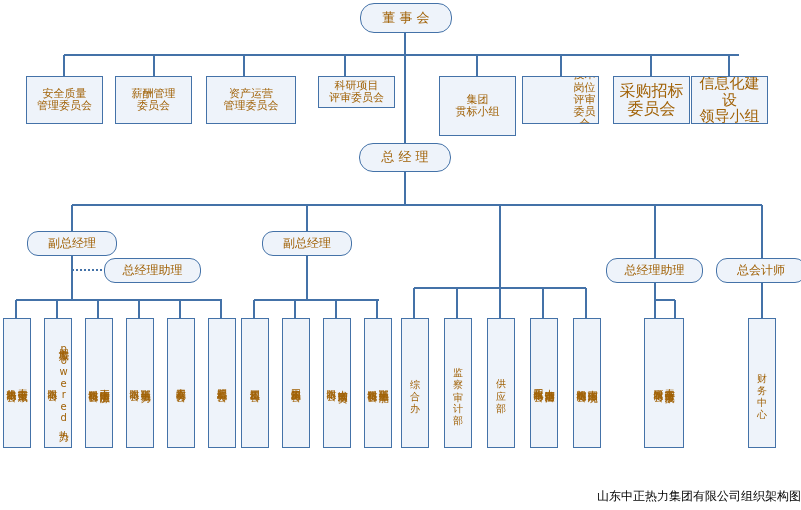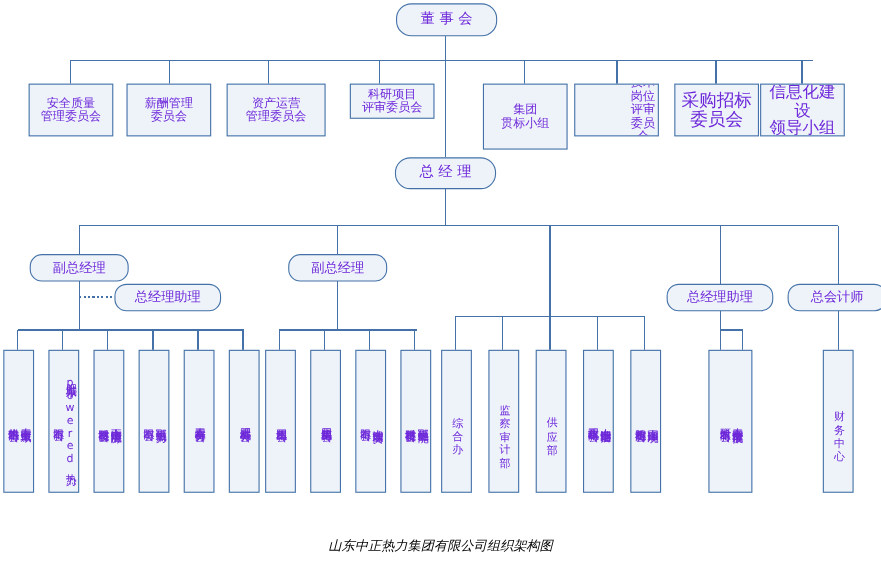--- a/index.html
+++ b/index.html
@@ -23,21 +23,21 @@
     top: 0;
     width: 801px;
     height: 510px;
     pointer-events: none;
   }
   .node {
     position: absolute;
     box-sizing: border-box;
     border: 1px solid #4472a8;
     background: #eef3fa;
-    color: #6d28d9;
+    color: #a16207;
     display: flex;
     align-items: center;
     justify-content: center;
     text-align: center;
     line-height: 1.12;
     overflow: hidden;
   }
   .node.rounded {
     border-radius: 11px;
   }
@@ -55,24 +55,23 @@
     text-orientation: upright;
     letter-spacing: 0.5px;
   }
   .node.vert .node-text {
     white-space: pre-line;
     padding: 2px 0;
   }
   .caption {
     position: absolute;
     width: 801px;
-    text-align: center;
+    text-align: right;
     color: #000000;
     font-size: 12px;
-    font-style: italic;
   }
 </style>
 </head>
 <body>
 
 <div id="chart">
 
   <svg class="lines" viewBox="0 0 801 510">
     <g stroke="#4472a8" stroke-width="1.2" fill="none" shape-rendering="crispEdges">
 

